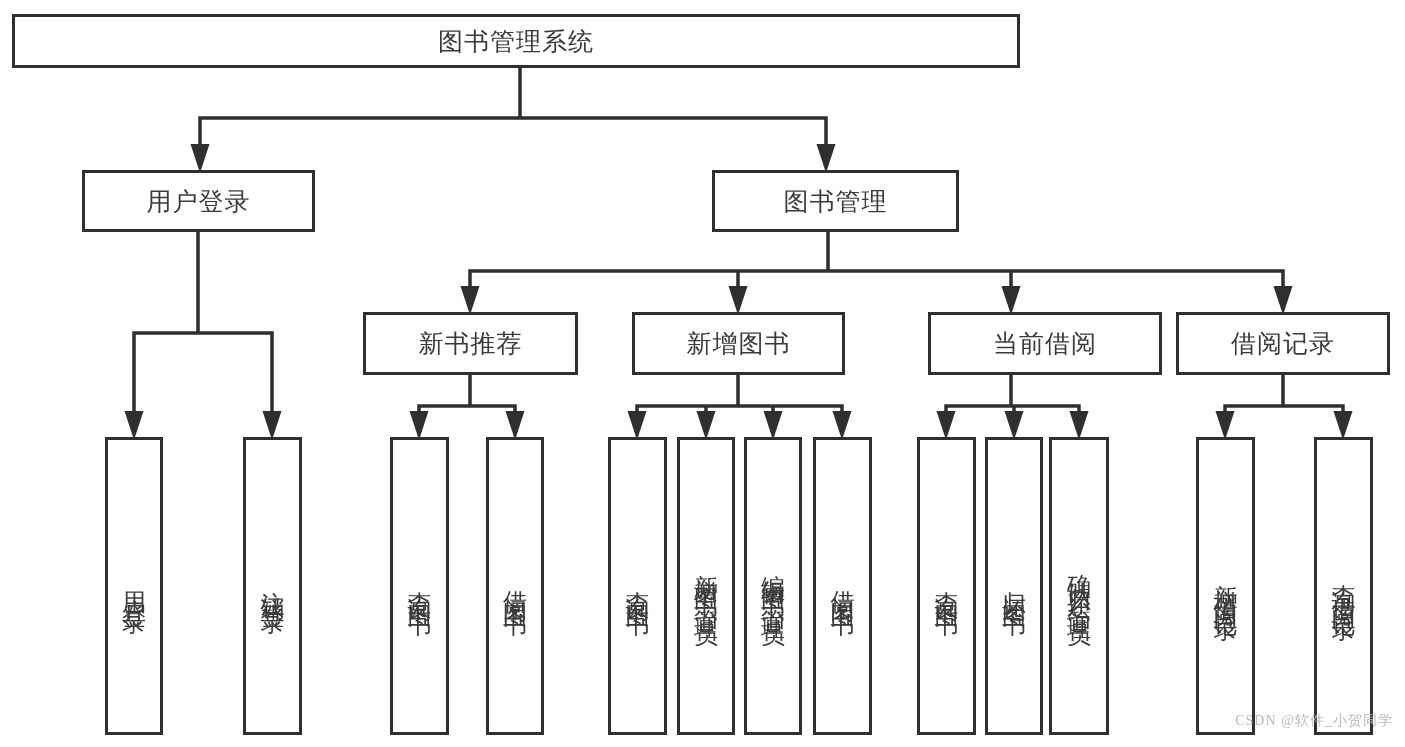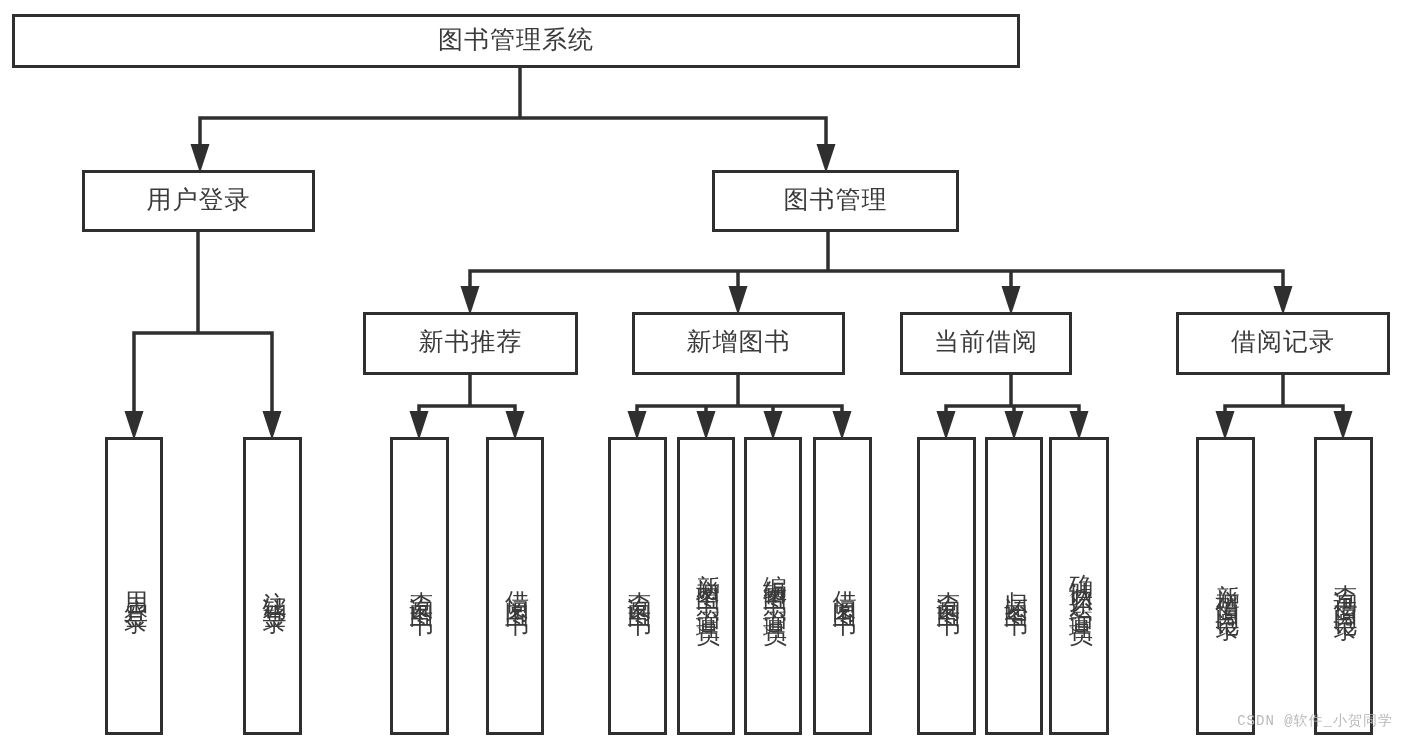--- a/index.html
+++ b/index.html
@@ -1,21 +1,21 @@
 <!DOCTYPE html>
 <html><head>
 <meta charset="utf-8">
 <style>
   html, body { margin: 0; padding: 0; background: #ffffff; }
   #canvas {
     position: relative;
     width: 1405px;
     height: 747px;
     background: #ffffff;
-    font-family: Liberation Mono, monospace;
+    font-family: Liberation Serif, serif;
     overflow: hidden;
   }
   #connectors {
     position: absolute;
     left: 0; top: 0;
     width: 1405px; height: 747px;
     z-index: 1;
   }
   .node {
     position: absolute;
@@ -88,21 +88,21 @@
     </g>
   </svg>
 
   <div class="node hbox" style="left:12px; top:14px; width:1008px; height:54px;">图书管理系统</div>
 
   <div class="node hbox" style="left:82px; top:170px; width:233px; height:62px;">用户登录</div>
   <div class="node hbox" style="left:712px; top:170px; width:247px; height:62px;">图书管理</div>
 
   <div class="node hbox" style="left:363px; top:312px; width:215px; height:63px;">新书推荐</div>
   <div class="node hbox" style="left:632px; top:312px; width:213px; height:63px;">新增图书</div>
-  <div class="node hbox" style="left:900px; top:312px; width:172px; height:63px;">当前借阅</div>
+  <div class="node hbox" style="left:928px; top:312px; width:234px; height:63px;">当前借阅</div>
   <div class="node hbox" style="left:1176px; top:312px; width:214px; height:63px;">借阅记录</div>
 
   <div class="node vbox" style="left:105px; width:58px;">用户登录</div>
   <div class="node vbox" style="left:243px; width:59px;">注销登录</div>
   <div class="node vbox" style="left:390px; width:59px;">查询图书</div>
   <div class="node vbox" style="left:486px; width:58px;">借阅图书</div>
   <div class="node vbox" style="left:608px; width:59px;">查询图书</div>
   <div class="node vbox" style="left:677px; width:58px;">新增图书（管理员）</div>
   <div class="node vbox" style="left:744px; width:58px;">编辑图书（管理员）</div>
   <div class="node vbox" style="left:813px; width:59px;">借阅图书</div>

